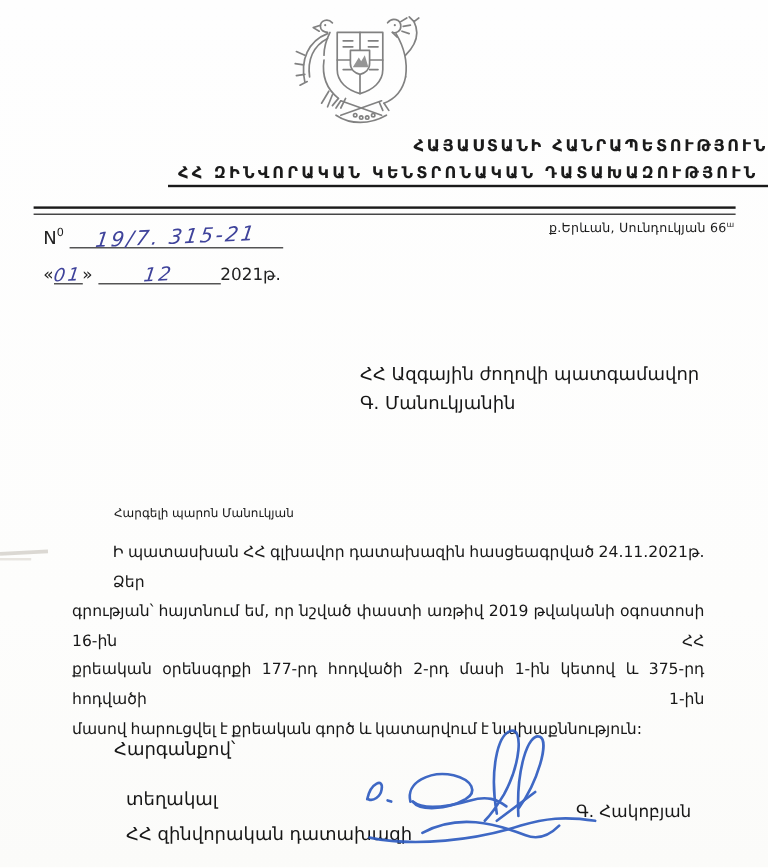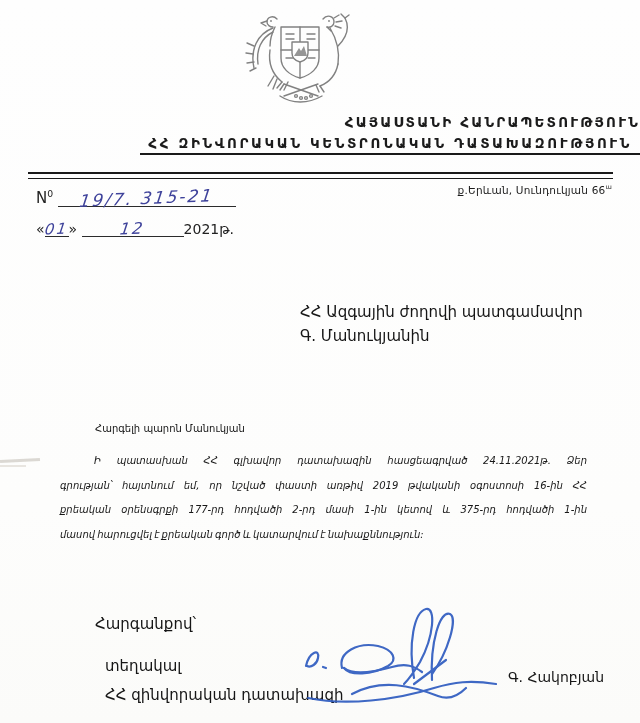--- a/index.html
+++ b/index.html
@@ -27,30 +27,30 @@
   .addr{position:absolute;left:0;top:183px;width:612px;text-align:right;font-size:10.5px;color:#1c1c1c;letter-spacing:.2px;}
   .addr sup,.ref-row sup{font-size:62%;vertical-align:super;}
   .date-row{position:absolute;left:36px;top:217px;font-size:14px;color:#222;}
   .day-line{display:inline-block;min-width:24px;border-bottom:1.6px solid #2b2b2b;text-align:center;vertical-align:bottom;}
   .day-line .hand{font-size:15px;position:relative;top:2px;}
   .month-line{display:inline-block;width:102px;border-bottom:1.6px solid #2b2b2b;text-align:center;vertical-align:bottom;}
   .month-line .hand{font-size:16px;position:relative;top:2px;}
   
   .addressee{position:absolute;left:300px;top:270px;font-size:15px;line-height:24px;color:#161616;margin-top:30px;}
   .salutation{position:absolute;left:95px;top:391px;font-size:10px;color:#161616;margin-top:32px;}
-  .body-par{position:absolute;left:60px;top:449px;width:527px;font-size:10px;line-height:24.6px;
-    word-spacing:-1px;color:#181818;font-style:italic;}
+  .body-par{position:absolute;left:60px;top:449px;width:527px;font-size:13px;line-height:24.6px;
+    word-spacing:-1px;color:#181818;}
   .bl{text-align:justify;text-align-last:justify;}
   .bl.first{padding-left:34px;}
   .bl.last{text-align-last:left;}
   .closing{position:absolute;left:95px;top:615px;font-size:15px;color:#161616;}
   
   .sig-title{position:absolute;left:105px;top:652px;font-size:15px;line-height:29px;color:#161616;}
   .sig-svg{position:absolute;left:296px;top:604px;}
-  .sig-name{position:absolute;left:480px;top:669px;font-size:14px;color:#161616;margin-left:28px;}
+  .sig-name{position:absolute;left:480px;top:669px;font-size:14px;color:#161616;}
   
   .fold1{position:absolute;left:0;top:459px;width:40px;height:3px;background:#c9c5bd;opacity:.65;transform:rotate(-3deg);}
   .fold2{position:absolute;left:0;top:465px;width:26px;height:2px;background:#e2dfd8;opacity:.8;}
   svg .st{stroke:#747474;fill:none;stroke-width:1.4;stroke-linecap:round;stroke-linejoin:round;}
   svg .sig{stroke:var(--signature-ink,#2f5cc0);fill:none;stroke-width:2.2;stroke-linecap:round;stroke-linejoin:round;}
 </style>
 </head>
 <body>
 
 <div class="page">

